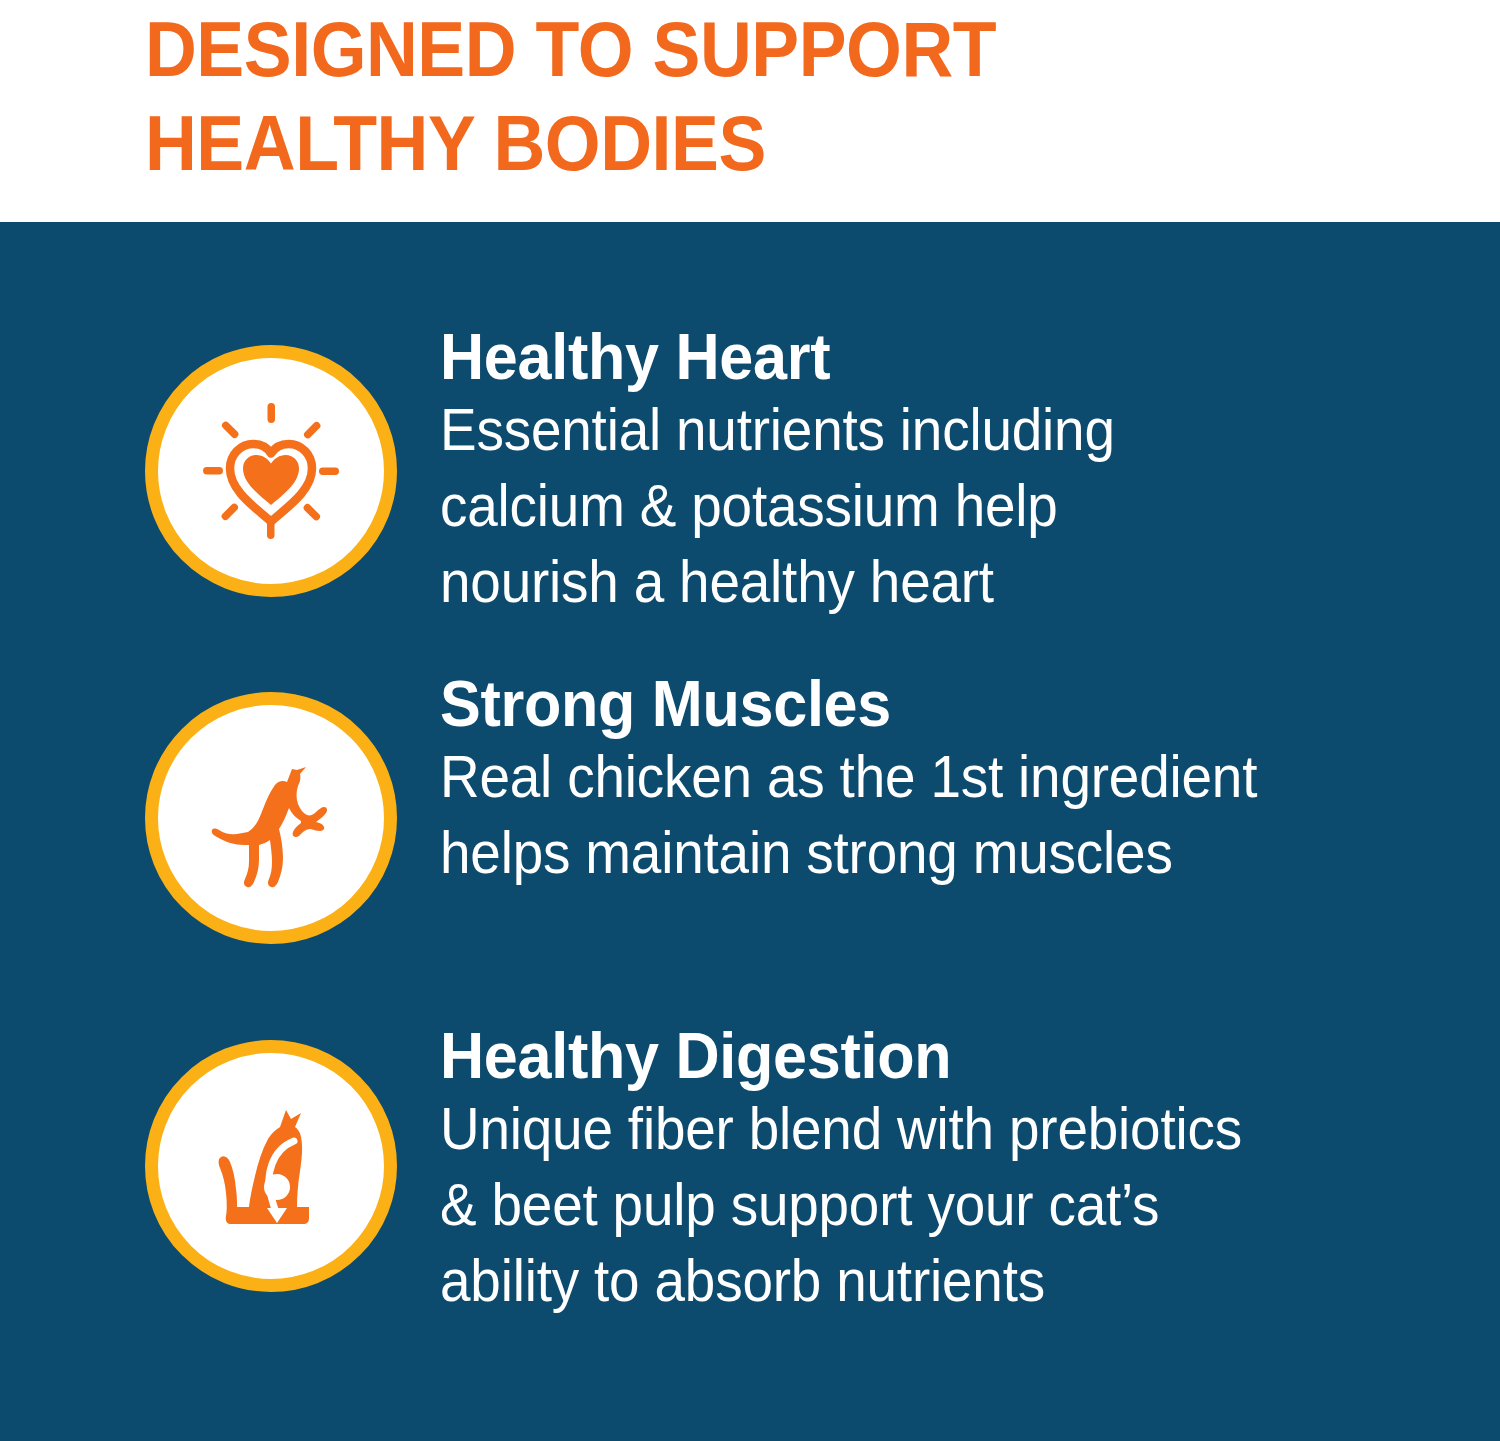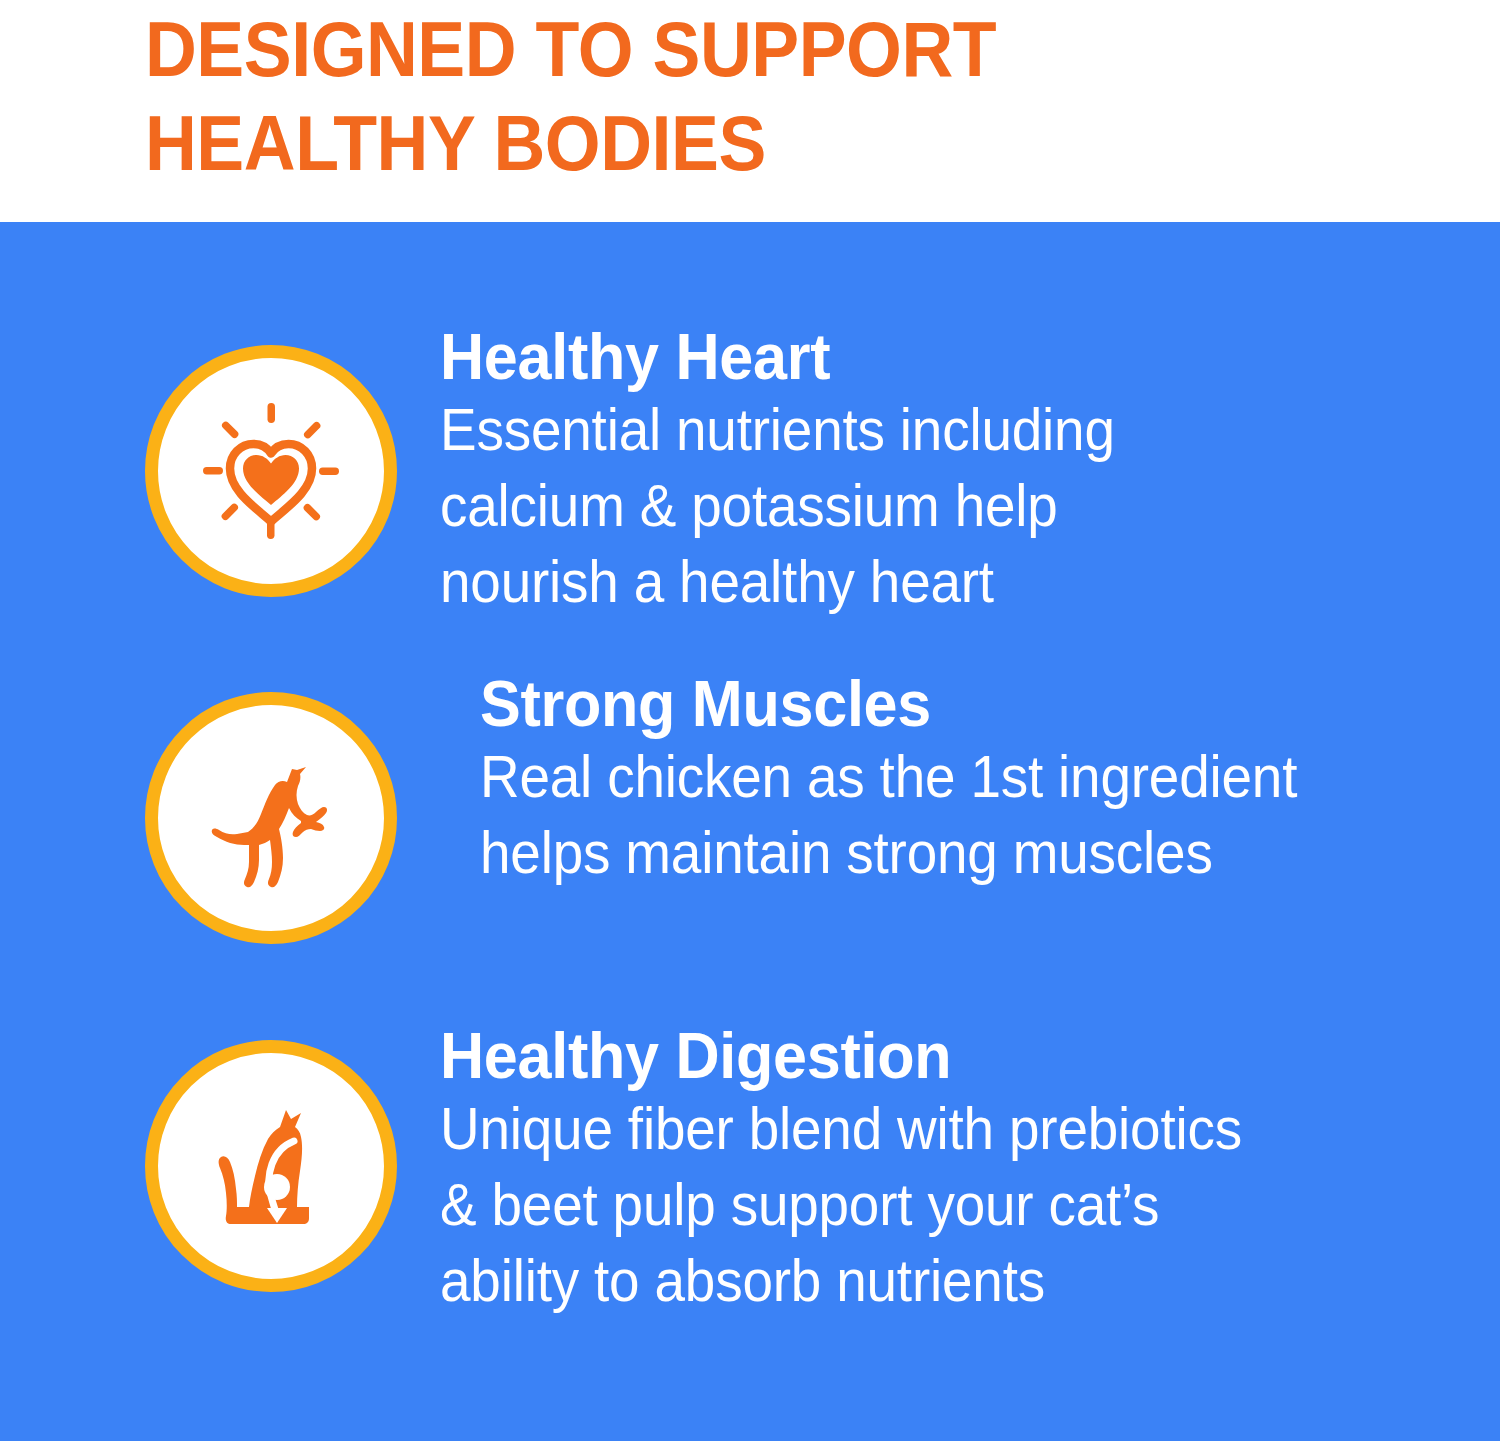--- a/index.html
+++ b/index.html
@@ -47,21 +47,21 @@
     white-space: pre-line;
   }
 
   
   #panel {
     position: absolute;
     left: 0;
     top: 222px;
     width: 1500px;
     height: 1219px;
-    background: #3b82f6;
+    background: #0c4a6e;
   }
 
   .benefit-row {
     position: absolute;
     left: 0;
     width: 1500px;
     display: block;
   }
 
   
@@ -132,21 +132,21 @@
   
   #row-heart     { top: 100px; }
   #row-muscles   { top: 447px; }
   #row-digestion { top: 795px; }
 
   #row-heart     .icon-wrap { top: 23px; }
   #row-muscles   .icon-wrap { top: 23px; }
   #row-digestion .icon-wrap { top: 23px; }
 
   #row-heart     .text-block { top: 0px; }
-  #row-muscles   .text-block { top: 0px; margin-left: 40px; }
+  #row-muscles   .text-block { top: 0px; }
   #row-digestion .text-block { top: 4px; }
 </style>
 </head>
 <body>
 
 <div id="page">
 
   <div id="header">
     <h1 id="title">DESIGNED TO SUPPORT
 HEALTHY BODIES</h1>

